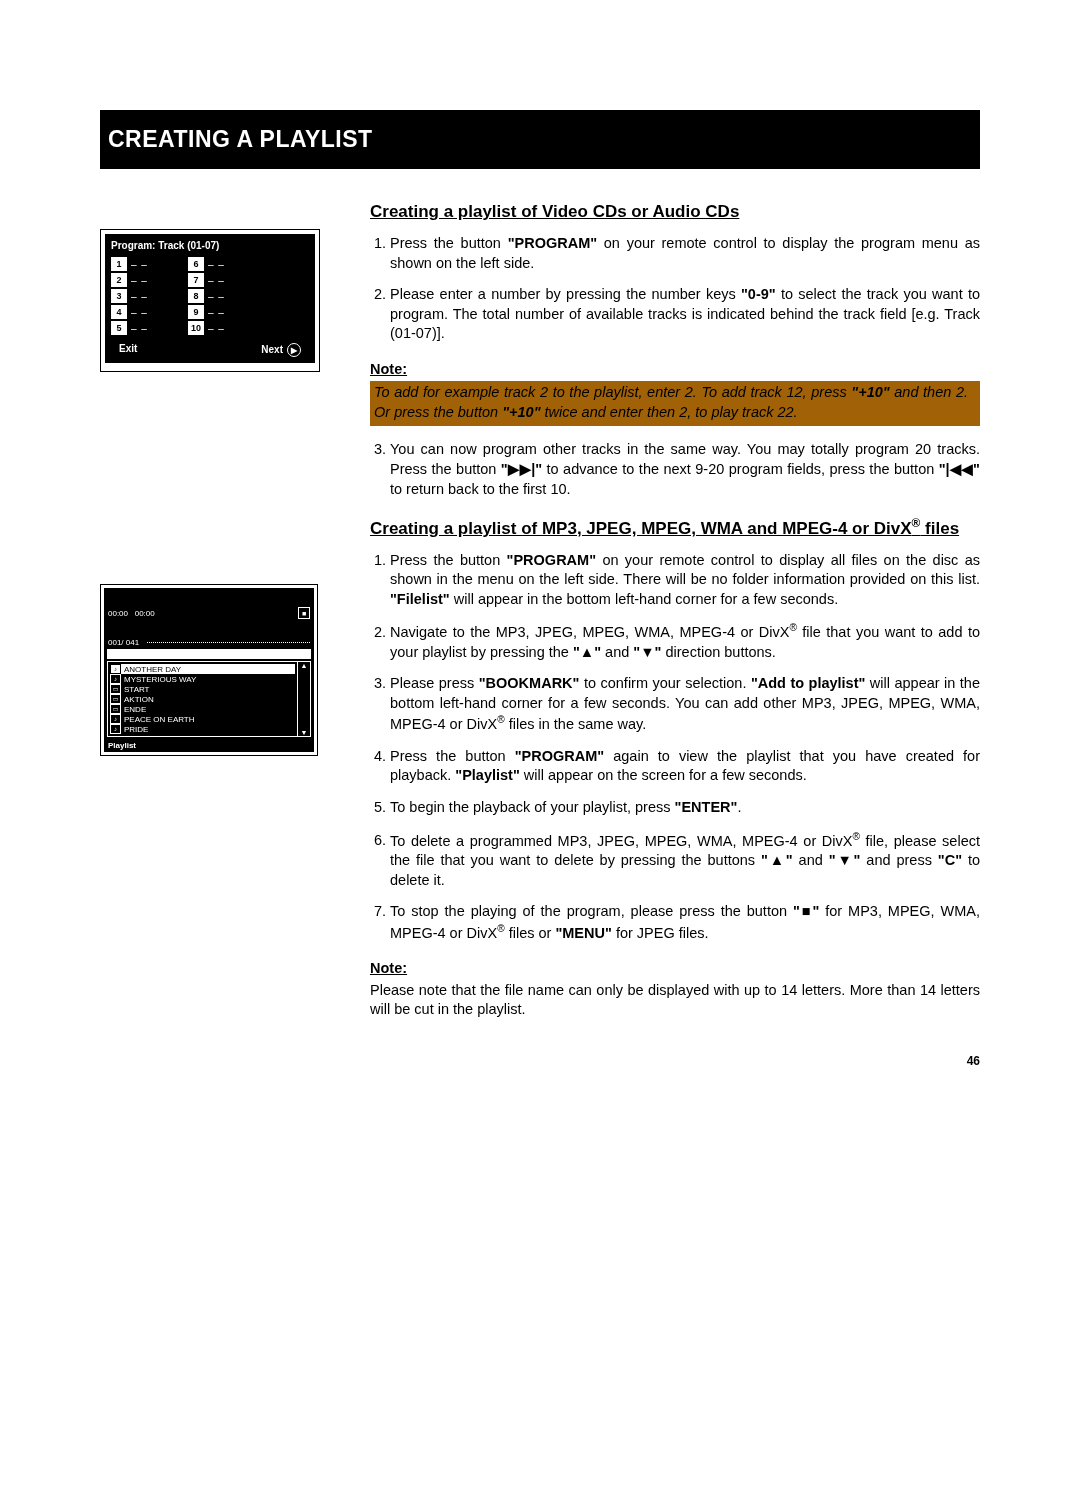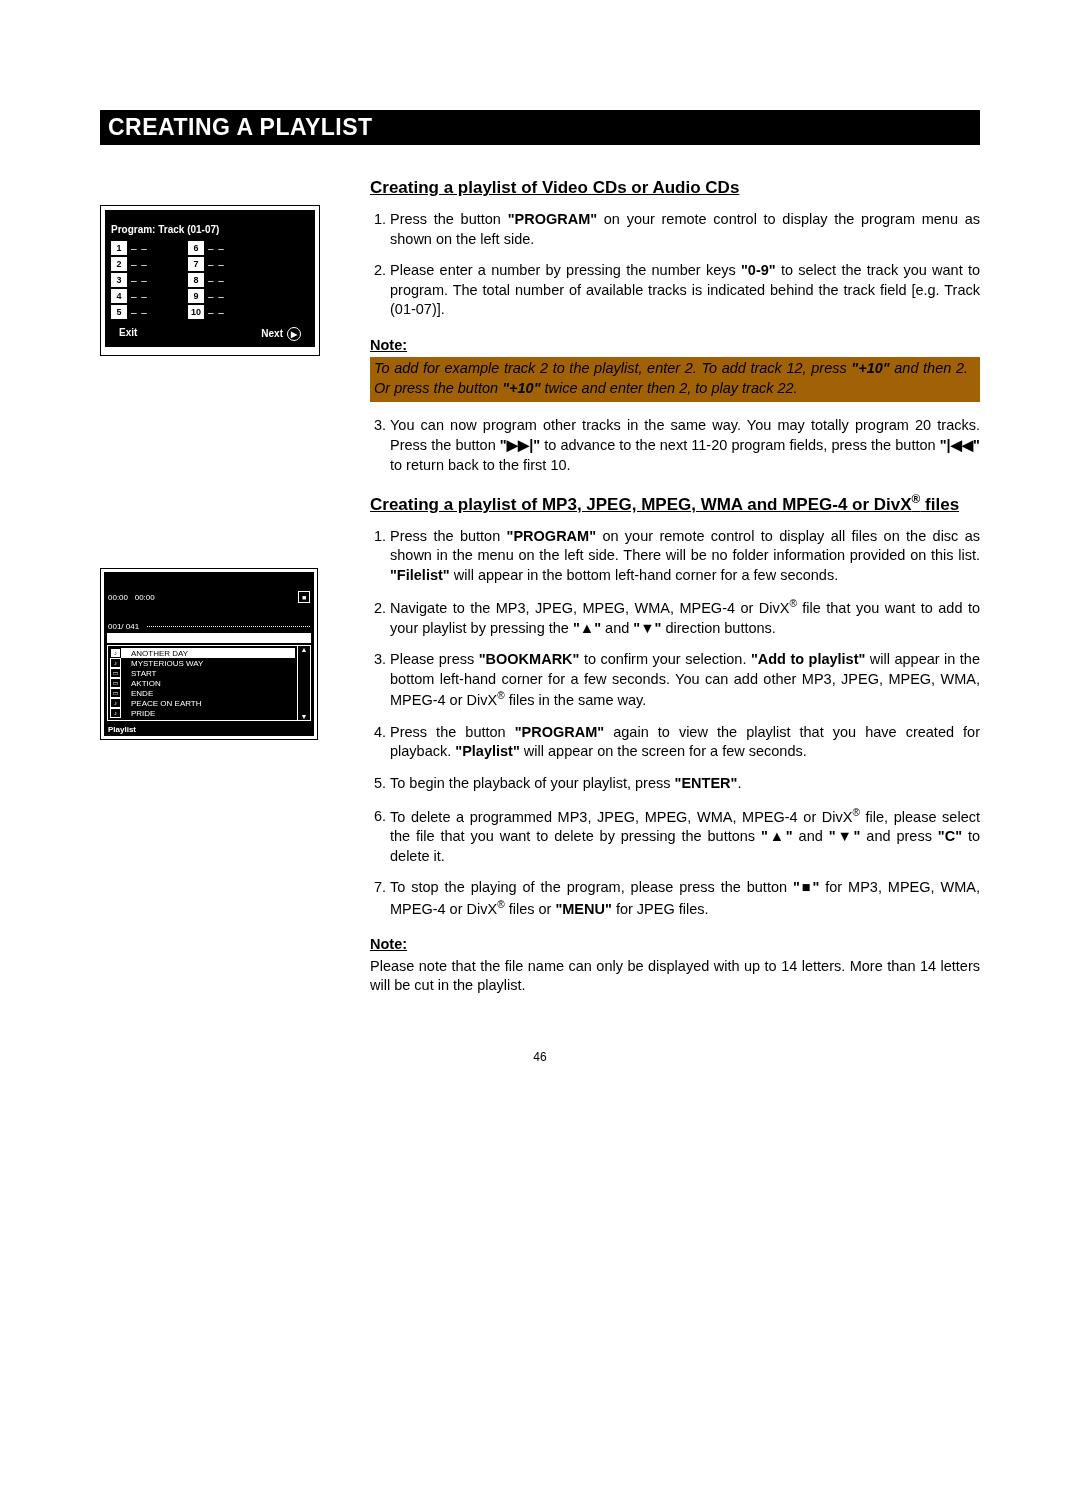--- a/index.html
+++ b/index.html
@@ -13,21 +13,21 @@
   .page {
     width: 880px;
     margin: 110px auto 0 auto;
     position: relative;
   }
   .title-bar {
     background: #000;
     color: #fff;
     font-weight: bold;
     font-size: 23px;
-    padding: 4px 8px;
+    padding: 16px 8px;
     letter-spacing: 0.5px;
   }
   .columns {
     display: flex;
     margin-top: 20px;
   }
   .left-col {
     width: 250px;
     flex-shrink: 0;
   }
@@ -71,21 +71,21 @@
   
   .program-fig {
     border: 1.5px solid #000;
     width: 210px;
     margin: 40px 0 0 0;
     padding: 4px 4px 8px 4px;
   }
   .prog-inner {
     background: #000;
     color: #fff;
-    padding: 14px 6px 6px 6px;
+    padding: 6px 6px 6px 6px;
     font-size: 10px;
   }
   .prog-header {
     font-weight: bold;
     margin-bottom: 6px;
   }
   .prog-rows {
     display: flex;
     gap: 40px;
   }
@@ -161,21 +161,21 @@
     margin:2px 3px 2px 3px;
     border:1px solid #fff;
     display:flex;
   }
   .fl-items{
     flex:1;
     padding:2px 2px;
     display:flex;flex-direction:column;gap:0;
   }
   .fl-item{
-    display:flex;align-items:center;gap:10px;
+    display:flex;align-items:center;gap:3px;
     font-size:8px;
     white-space:nowrap;
   }
   .fl-ico{
     border:1px solid #fff;
     width:9px;height:8px;
     font-size:6px;
     text-align:center;
     line-height:8px;
   }
@@ -188,24 +188,24 @@
     border-left:1px solid #fff;
     display:flex;flex-direction:column;justify-content:space-between;align-items:center;
     font-size:7px;
   }
   .fl-footer{
     padding:2px 4px;
     font-weight:bold;
     font-size:8px;
   }
   .page-num{
-    text-align:center;
-    font-weight:normal;
+    text-align:right;
+    font-weight:bold;
     font-size:12px;
-    margin-top:40px;
+    margin-top:20px;
   }
   .sup{vertical-align:super;font-size:0.7em;}
 </style>
 </head>
 <body>
 
 <div class="page">
   <div class="title-bar">CREATING A PLAYLIST</div>
 
   <div class="columns">
@@ -325,21 +325,21 @@
       <div class="section-heading">Creating a playlist of Video CDs or Audio CDs</div>
       <ol class="steps">
         <li><span>Press the button </span><b>"PROGRAM"</b><span> on your remote control to display the program menu as shown on the left side.</span></li>
         <li><span>Please enter a number by pressing the number keys </span><b>"0-9"</b><span> to select the track you want to program. The total number of available tracks is indicated behind the track field [e.g. Track (01-07)].</span></li>
       </ol>
       <div class="note-label">Note:</div>
       <div class="note-box">
         <span>To add for example track 2 to the playlist, enter 2. To add track 12, press </span><b>"+10"</b><span> and then 2. Or press the button </span><b>"+10"</b><span> twice and enter then 2, to play track 22.</span>
       </div>
       <ol class="steps" start="3">
-        <li><span>You can now program other tracks in the same way. You may totally program 20 tracks. Press the button </span><b>"▶▶|"</b><span> to advance to the next 11-20 program fields, press the button </span><b>"|◀◀"</b><span> to return back to the first 10.</span></li>
+        <li><span>You can now program other tracks in the same way. You may totally program 20 tracks. Press the button </span><b>"▶▶|"</b><span> to advance to the next 9-20 program fields, press the button </span><b>"|◀◀"</b><span> to return back to the first 10.</span></li>
       </ol>
 
       <div class="section-heading">
         <span>Creating a playlist of MP3, JPEG, MPEG, WMA and MPEG-4 or DivX</span><span class="sup">®</span><span> files</span>
       </div>
       <ol class="steps">
         <li><span>Press the button </span><b>"PROGRAM"</b><span> on your remote control to display all files on the disc as shown in the menu on the left side. There will be no folder information provided on this list. </span><b>"Filelist"</b><span> will appear in the bottom left-hand corner for a few seconds.</span></li>
         <li><span>Navigate to the MP3, JPEG, MPEG, WMA, MPEG-4 or DivX</span><span class="sup">®</span><span> file that you want to add to your playlist by pressing the </span><b>"▲"</b><span> and </span><b>"▼"</b><span> direction buttons.</span></li>
         <li><span>Please press </span><b>"BOOKMARK"</b><span> to confirm your selection. </span><b>"Add to playlist"</b><span> will appear in the bottom left-hand corner for a few seconds. You can add other MP3, JPEG, MPEG, WMA, MPEG-4 or DivX</span><span class="sup">®</span><span> files in the same way.</span></li>
         <li><span>Press the button </span><b>"PROGRAM"</b><span> again to view the playlist that you have created for playback. </span><b>"Playlist"</b><span> will appear on the screen for a few seconds.</span></li>

